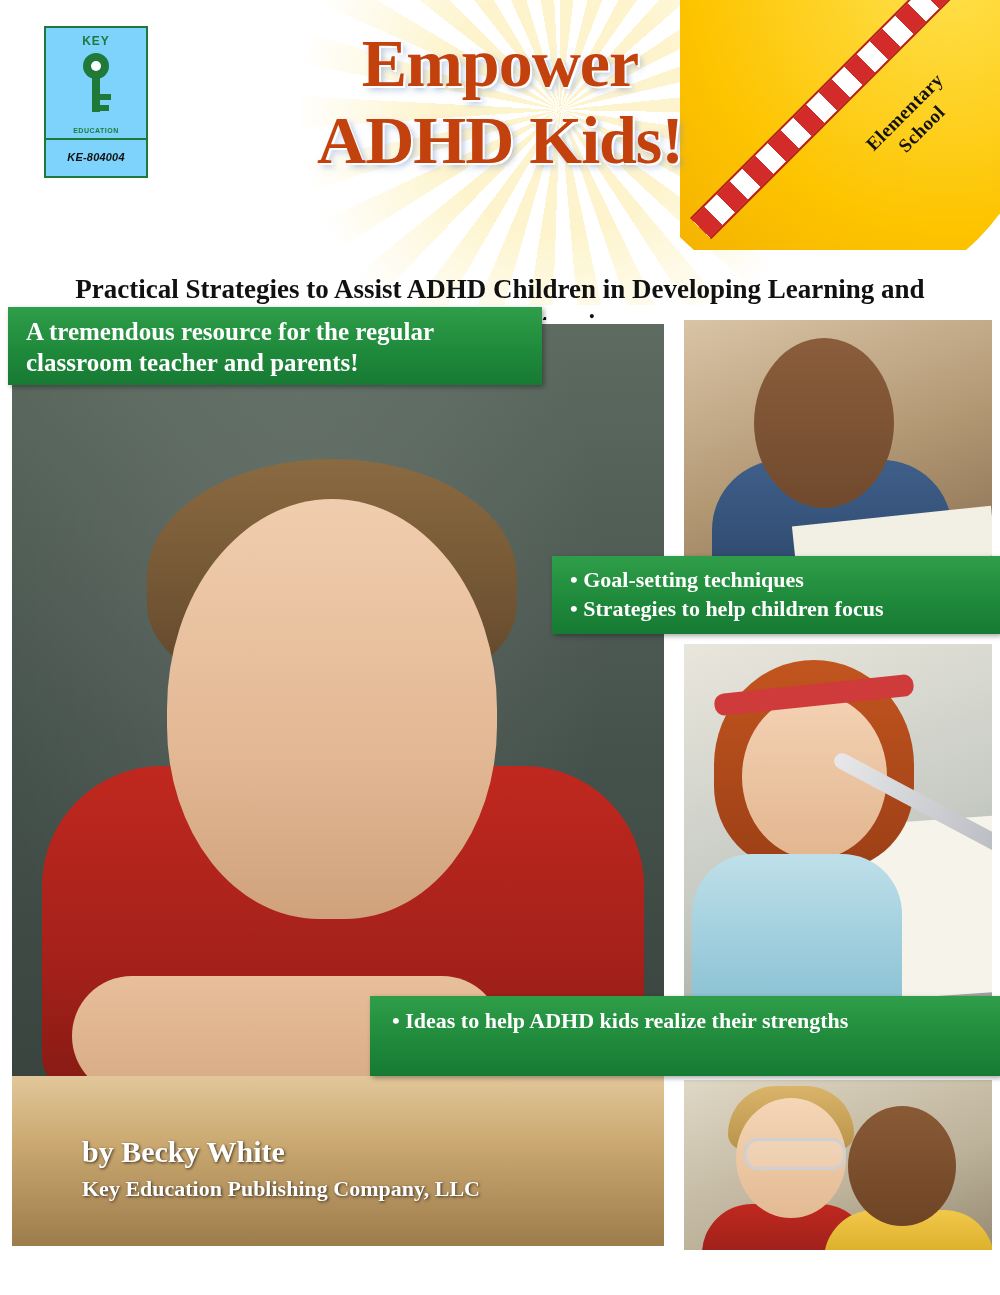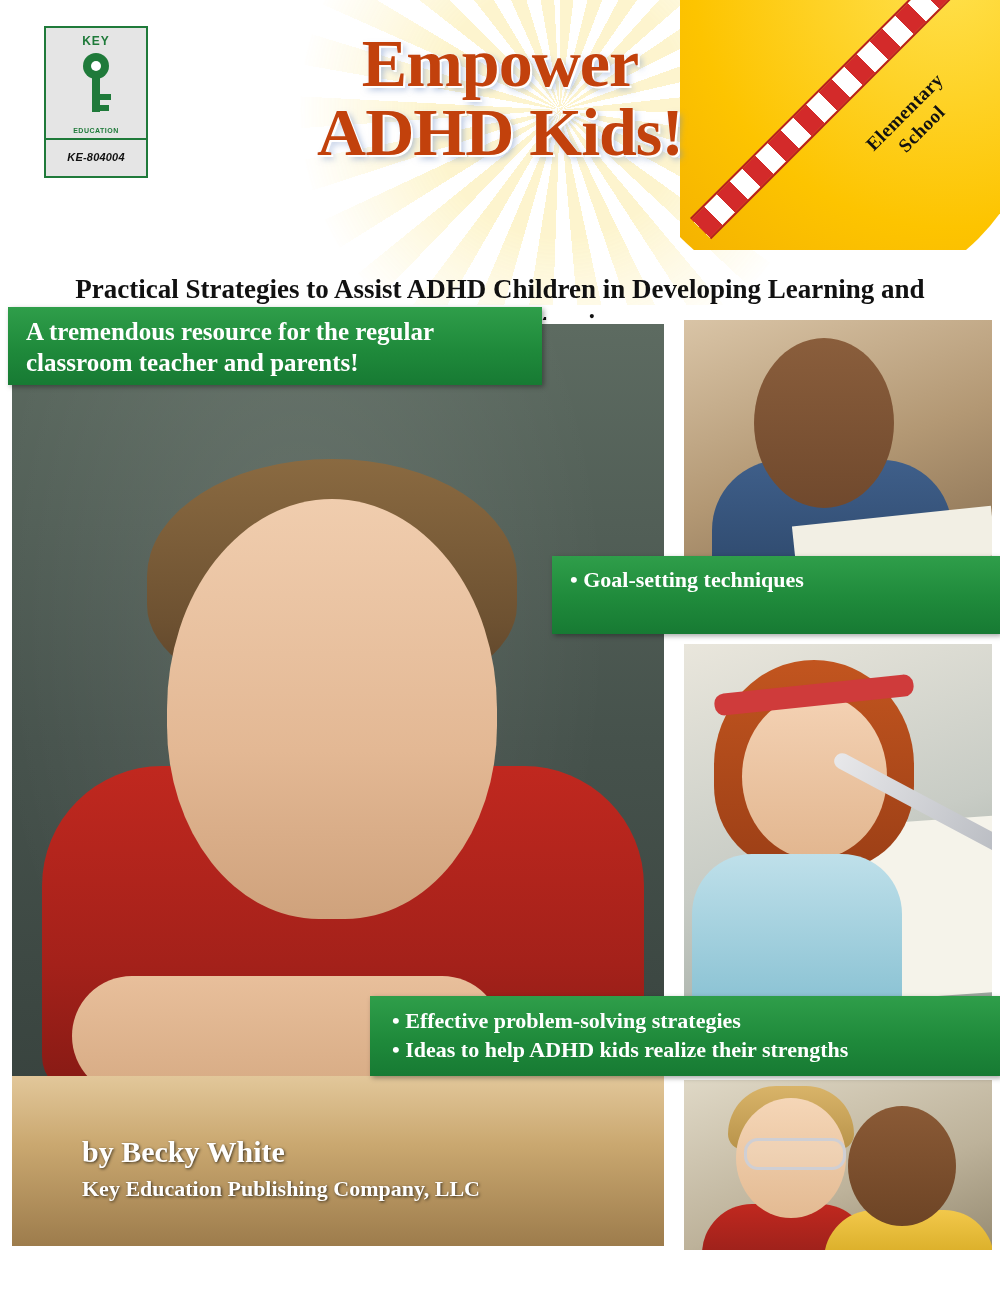--- a/index.html
+++ b/index.html
@@ -39,21 +39,21 @@
     -webkit-mask-image: radial-gradient(circle at 50% 50%, #000 35%, transparent 72%);
             mask-image: radial-gradient(circle at 50% 50%, #000 35%, transparent 72%);
   }
 
   
   .logo-block {
     position: absolute;
     left: 44px; top: 26px;
     width: 104px; height: 152px;
     border: 2px solid #1f7a3a;
-    background: #e5e5e5;
+    background: #7dd3fc;
     box-sizing: border-box;
     text-align: center;
   }
   .logo-inner {
     position: relative;
     width: 100px;
     height: 112px;
     margin: 0 auto;
     border-bottom: 2px solid #1f7a3a;
     box-sizing: border-box;
@@ -148,21 +148,21 @@
     font-size: 68px;
     line-height: 0.98;
     color: #c2410c;
     letter-spacing: -1px;
     text-shadow:
       2px 2px 0 #ffffff,
       4px 4px 6px rgba(120,150,200,0.55),
       0 0 2px #ffffff;
   }
   .title-line.two {
-    margin-top: 2px;
+    margin-top: 10px;
   }
   .subtitle {
     position: absolute;
     left: 70px; top: 228px;
     width: 860px;
     text-align: center;
     font-family: "Liberation Serif", serif;
     font-size: 27px;
     font-weight: bold;
     color: #111111;
@@ -402,20 +402,20 @@
     <div class="shape kid-a-hair"></div>
     <div class="shape kid-a-face"></div>
     <div class="shape kid-b-face"></div>
     <div class="shape glasses"></div>
   </div>
 
   <div class="green-banner banner-top">A tremendous resource for the regular classroom teacher and parents!</div>
 
   <div class="green-banner banner-mid">
     <div>• Goal-setting techniques</div>
+    <div>• Strategies to help children focus</div>
   </div>
 
   <div class="green-banner banner-low">
-    <div>• Effective problem-solving strategies</div>
     <div>• Ideas to help ADHD kids realize their strengths</div>
   </div>
 
 </div>
 
 </body></html>

